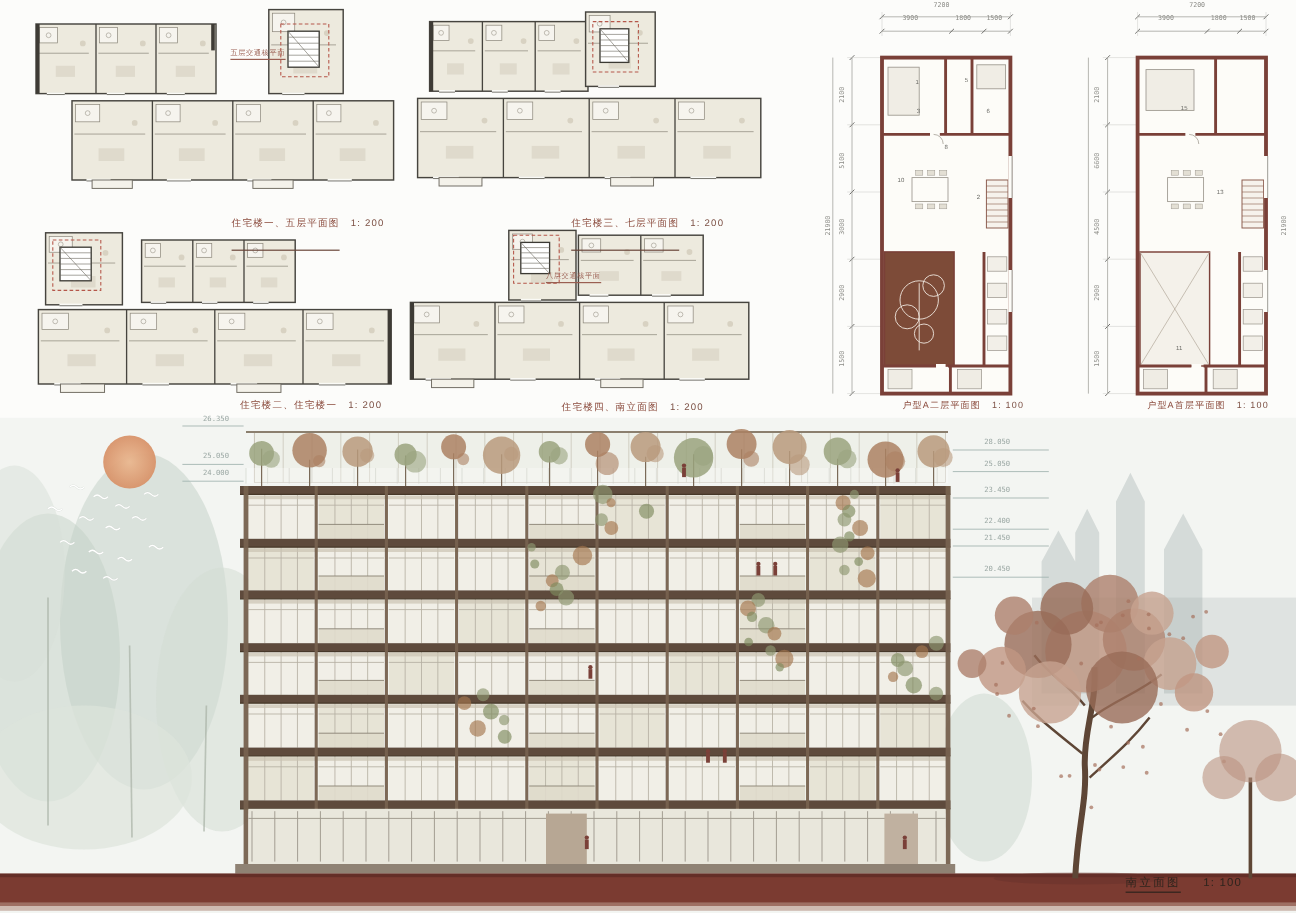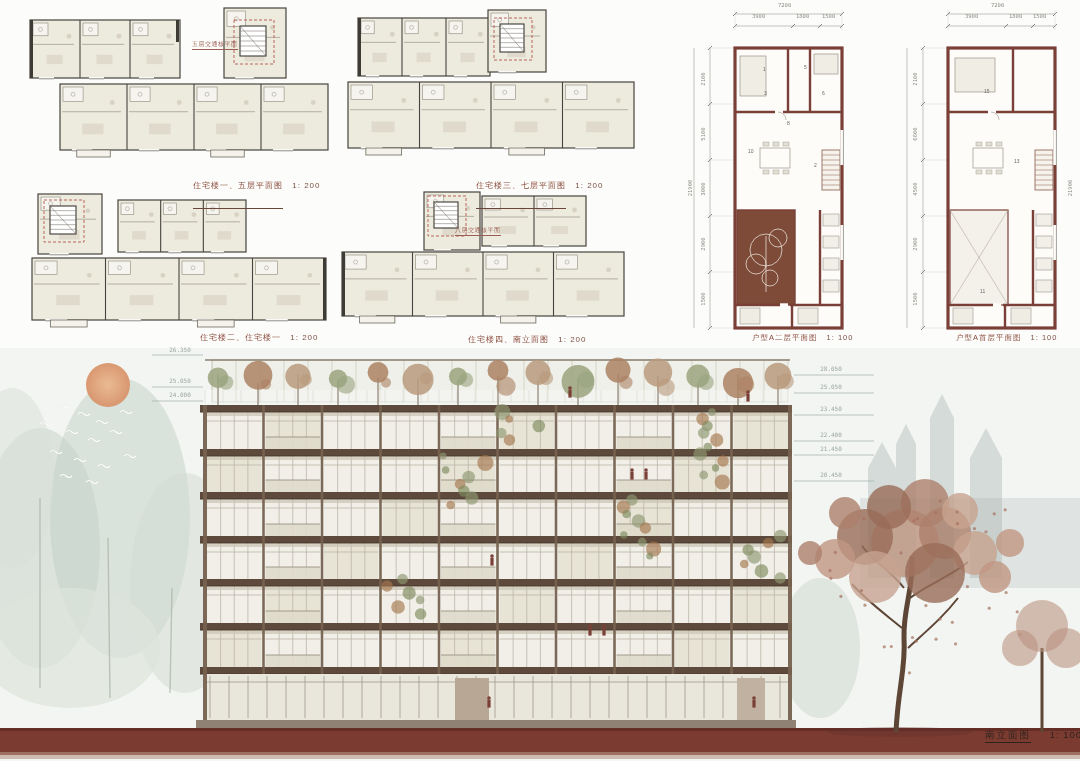--- a/index.html
+++ b/index.html
@@ -11,21 +11,21 @@
   .cap .s{margin-left:6px;color:#7c5044;margin-top:19px;}
   .corenote{position:absolute;font-size:6px;color:#9a5f52;border-bottom:1px solid #9a5f52;
             white-space:nowrap;letter-spacing:.5px;}
   .dim{position:absolute;font-family:"DejaVu Sans Mono",monospace;font-size:5.5px;color:#8b8b86;
        white-space:nowrap;}
   .dimv{transform:rotate(-90deg);transform-origin:center;}
   .roomno{position:absolute;font-size:5px;color:#6b6b66;}
   .lvl{position:absolute;font-family:"DejaVu Sans Mono",monospace;font-size:6px;color:#9aa7a3;
        width:50px;text-align:center;}
   .elevcap{position:absolute;font-size:9.5px;letter-spacing:2px;color:#2e241d;white-space:nowrap;}
-  .elevcap .t{border-bottom:1.5px solid #2e241d;padding-bottom:2px;margin-left:47px;}
+  .elevcap .t{border-bottom:1.5px solid #2e241d;padding-bottom:2px;}
   .elevcap .s{margin-left:14px;letter-spacing:1px;}
 </style>
 </head>
 <body>
 
 <div class="board">
 
   <svg id="p1" class="layer" style="left:26px;top:4px" width="310" height="178">
       <rect x="4" y="16" width="150" height="58" fill="#edeade" stroke="#46443e" stroke-width="1.2"></rect>
       <line x1="54" y1="16" x2="54" y2="74" stroke="#46443e" stroke-width="1.1" opacity="1"></line>

